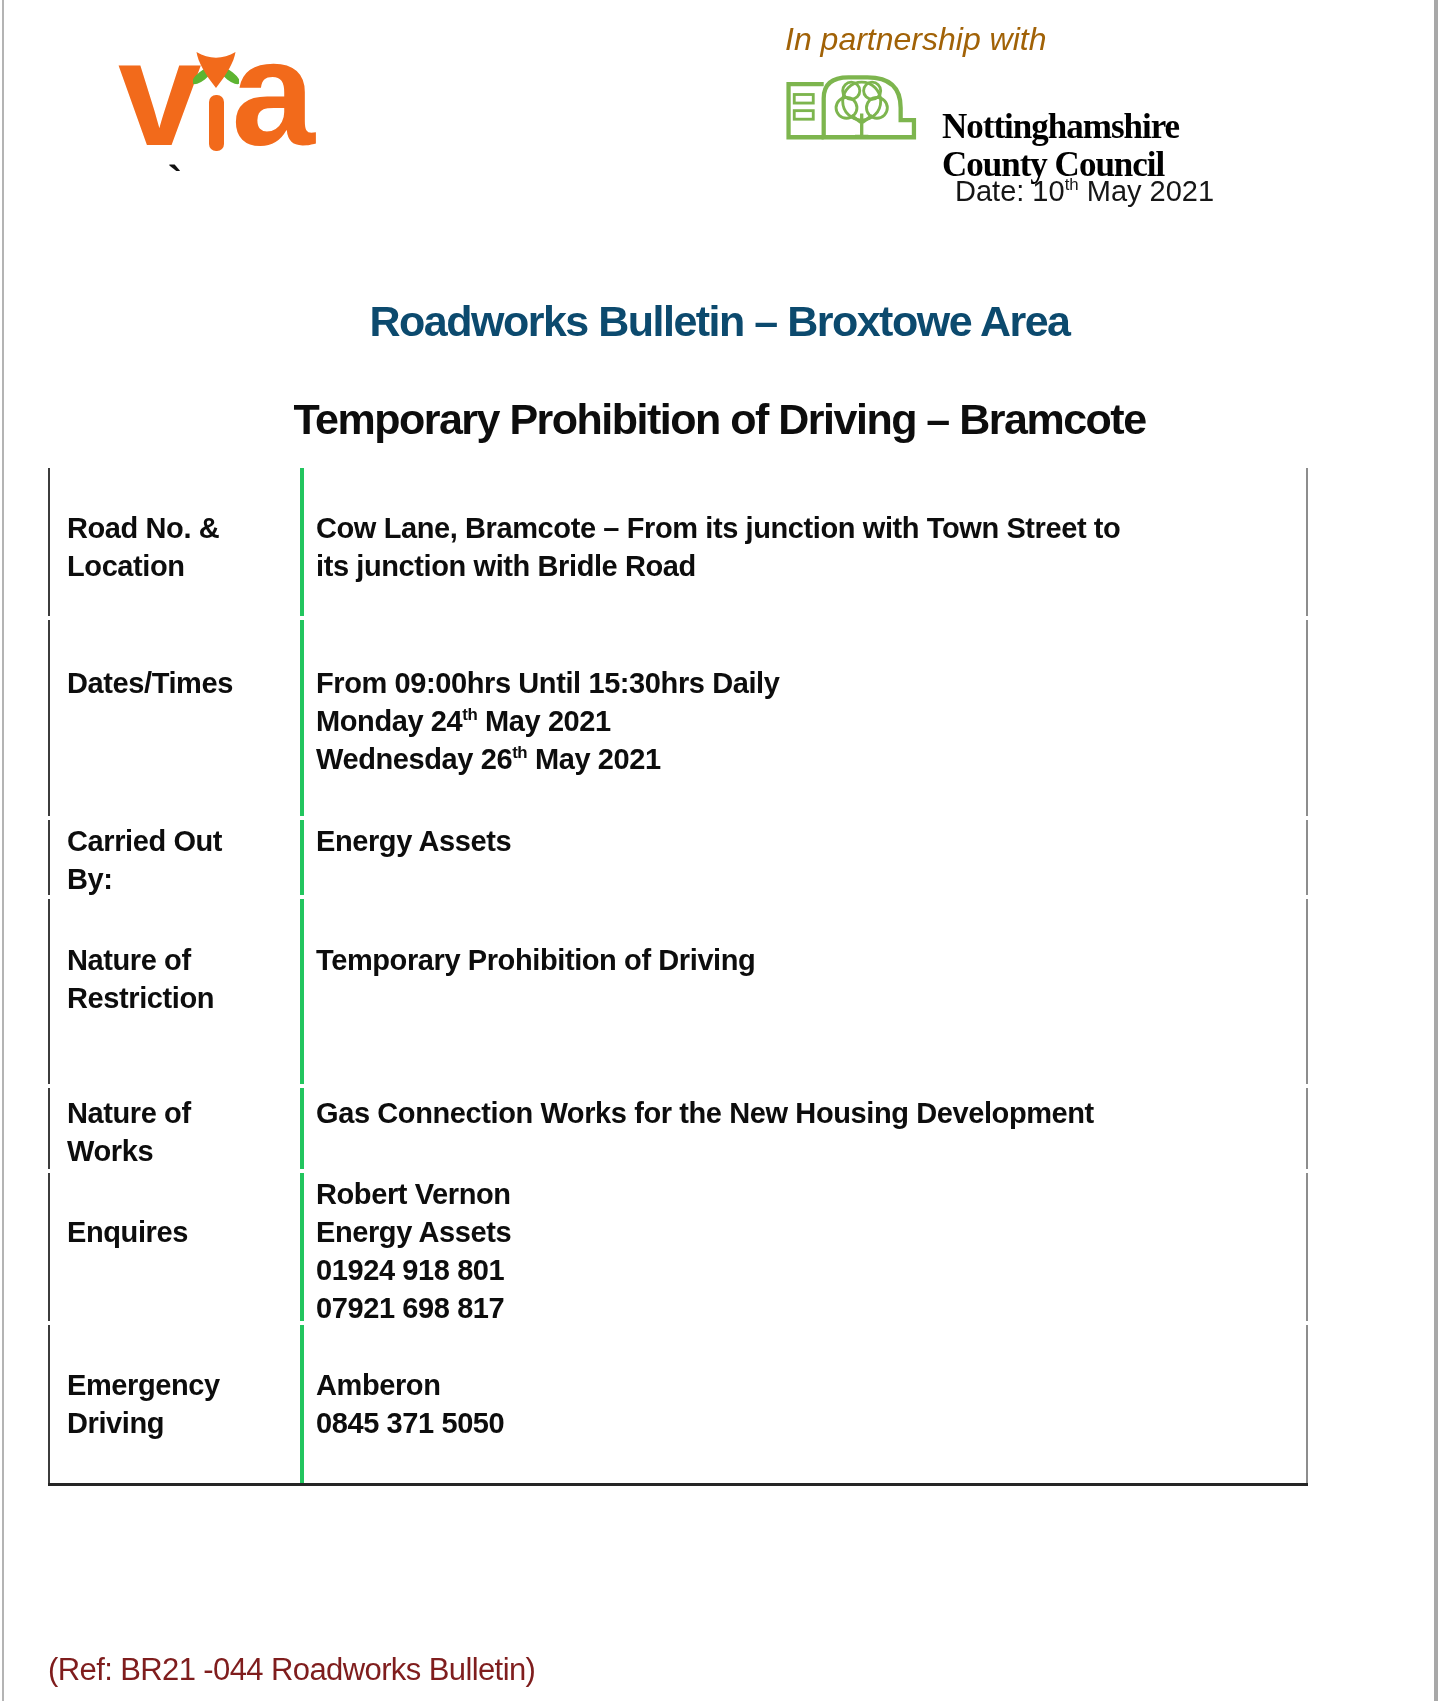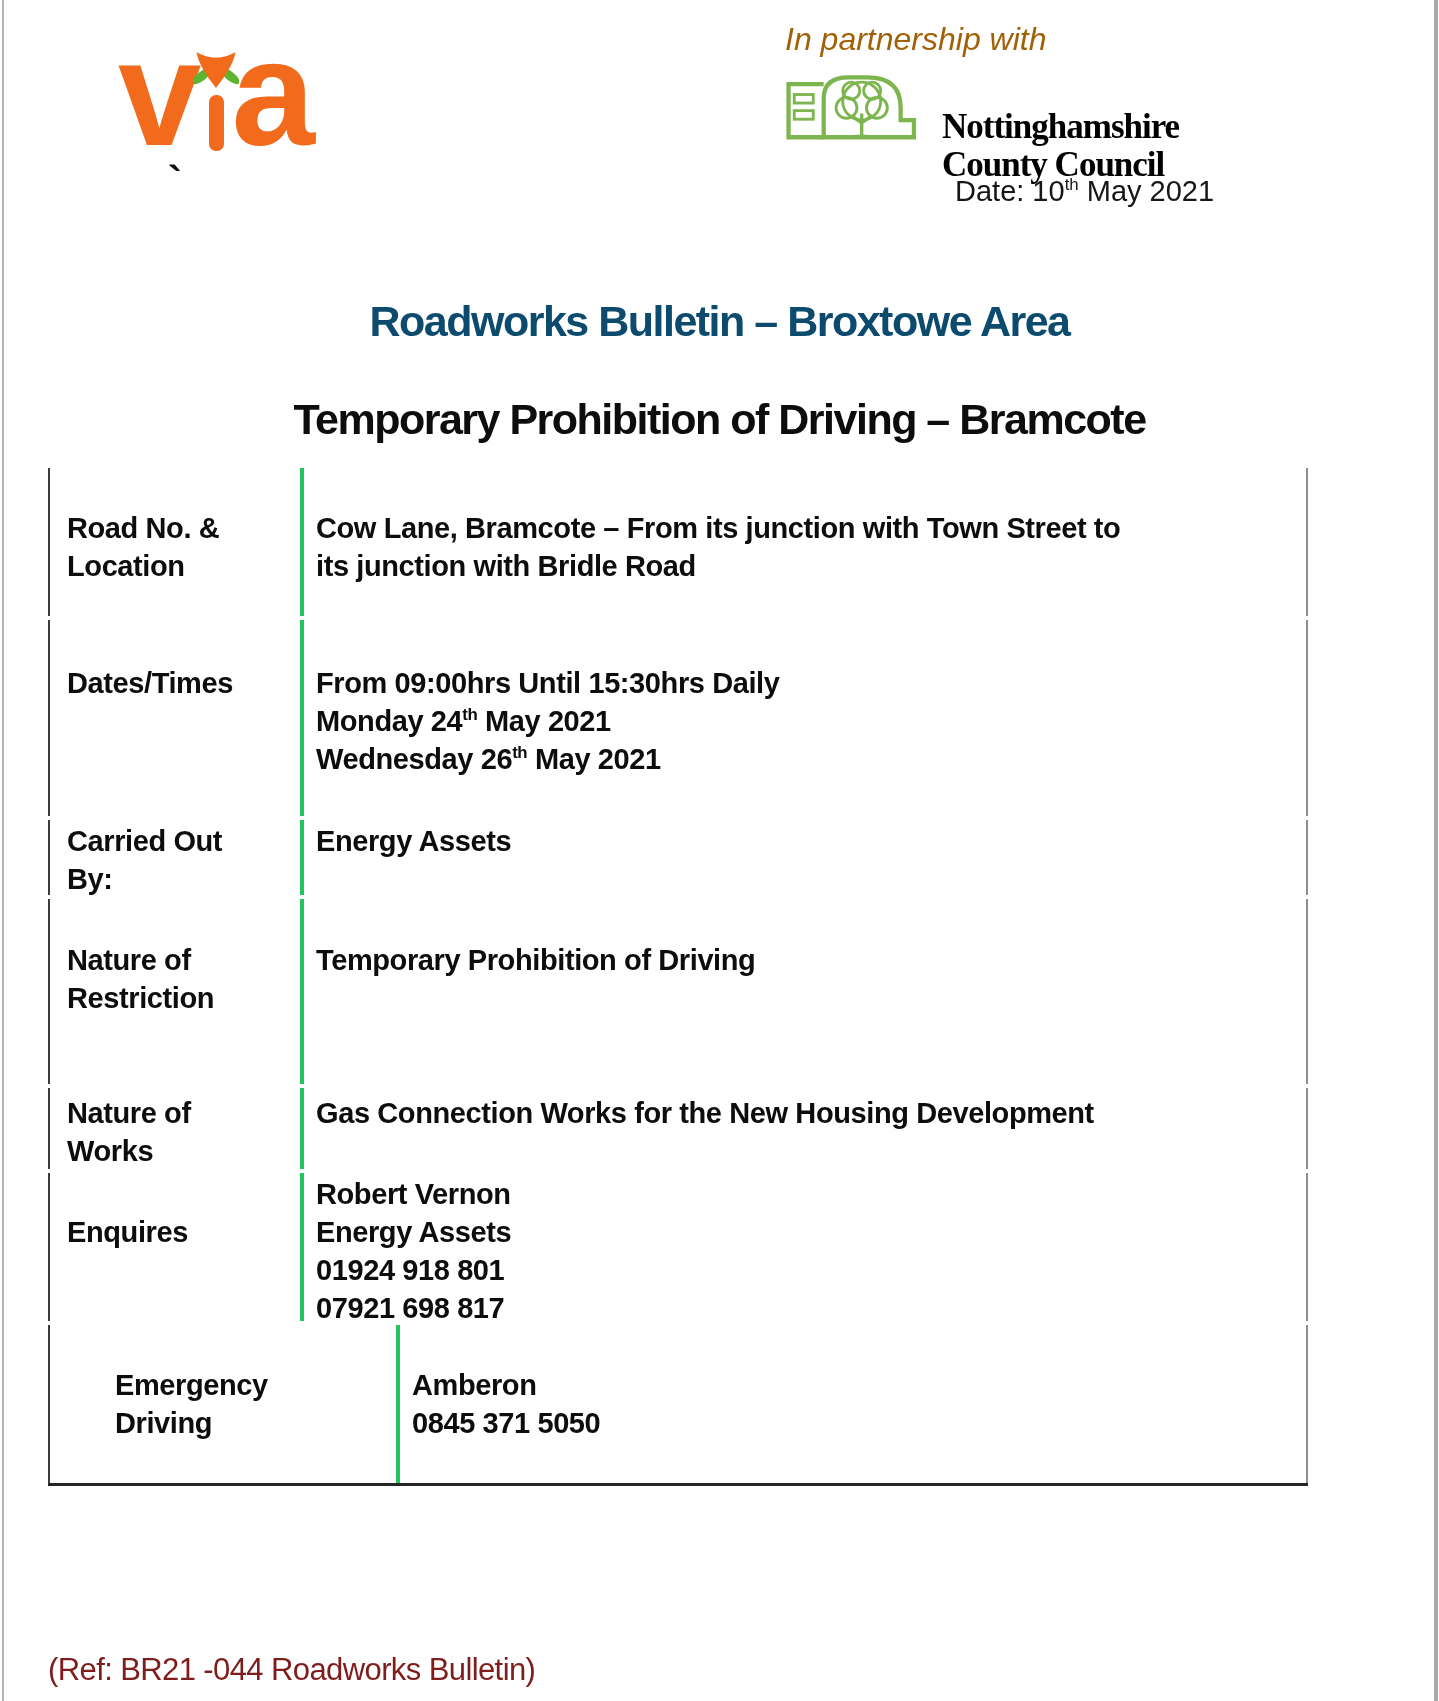--- a/index.html
+++ b/index.html
@@ -38,21 +38,21 @@
   .trow:last-child{margin-bottom:0;}
   .tlabel{width:250px;flex-shrink:0;box-sizing:border-box;padding-left:17px;}
   .tvalue{flex:1;border-left:4px solid #22c55e;box-sizing:border-box;padding-left:12px;padding-right:10px;}
   .r1{height:148px;} .r1 .tlabel,.r1 .tvalue{padding-top:41px;}
   .r2{height:196px;} .r2 .tlabel,.r2 .tvalue{padding-top:44px;}
   .r3{height:75px;}  .r3 .tlabel,.r3 .tvalue{padding-top:2px;}
   .r4{height:185px;} .r4 .tlabel,.r4 .tvalue{padding-top:42px;}
   .r5{height:81px;}  .r5 .tlabel,.r5 .tvalue{padding-top:6px;}
   .r6{height:156px;} .r6 .tlabel,.r6 .tvalue{padding-top:41px;}
   .r7{height:148px;} .r7 .tvalue{padding-top:2px;} .r7 .tlabel{padding-top:40px;}
-  .r8{height:158px;} .r8 .tlabel,.r8 .tvalue{padding-top:41px;margin-left:48px;}
+  .r8{height:158px;} .r8 .tlabel,.r8 .tvalue{padding-top:41px;}
   sup{font-size:58%;vertical-align:super;line-height:0;}
 
   
   .ref-footer{position:absolute;left:48px;top:1650px;font-size:31px;line-height:40px;
               font-weight:400;letter-spacing:-0.6px;color:#7f1d1d;}
 </style>
 </head>
 <body>
 
 <div id="page">

